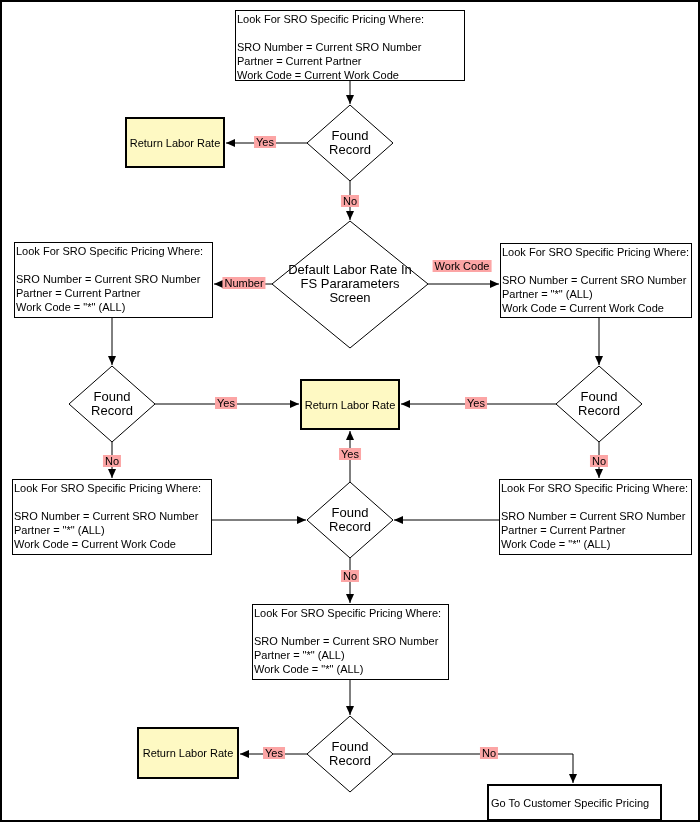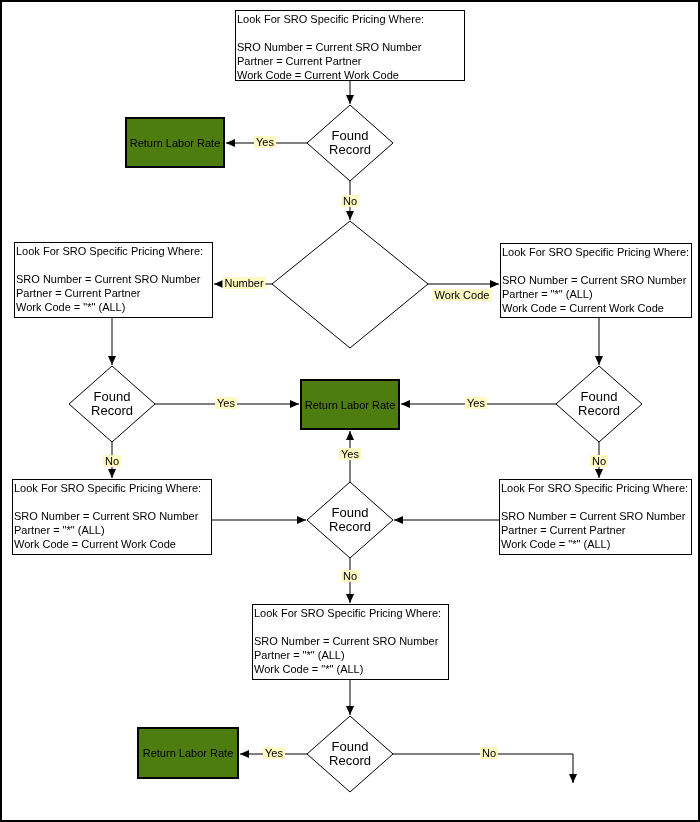--- a/index.html
+++ b/index.html
@@ -25,21 +25,21 @@
     line-height:14px;
     padding:1px 1px;
     white-space:nowrap;
     overflow:hidden;
   }
   .pbox .ptitle { margin-bottom:14px; }
   
   .rbox {
     position:absolute;
     border:2px solid #000;
-    background:#4d7c0f;
+    background:#fef9c3;
     font-size:11px;
     display:flex; align-items:center; justify-content:center;
     text-align:center;
     white-space:nowrap;
   }
   .gbox {
     position:absolute;
     border:2px solid #000;
     background:#fff;
     font-size:11px;
@@ -55,21 +55,21 @@
     line-height:14px;
     text-align:center;
     white-space:pre-line;
   }
   
   .elabel {
     position:absolute;
     transform:translate(-50%,-50%);
     font-size:11px;
     line-height:12px;
-    background:#fef9c3;
+    background:#fca5a5;
     padding:0 2px;
     white-space:nowrap;
   }
 </style>
 </head>
 <body>
 
 <div class="canvas">
 
   <svg class="wires" width="700" height="822">
@@ -151,36 +151,40 @@
     <div>Partner = "*" (ALL)</div>
     <div>Work Code = "*" (ALL)</div>
   </div>
 
   <div class="rbox" style="left:123px; top:115px; width:100px; height:51px">Return Labor Rate</div>
 
   <div class="rbox" style="left:298px; top:377px; width:100px; height:51px">Return Labor Rate</div>
 
   <div class="rbox" style="left:135px; top:725px; width:102px; height:52px">Return Labor Rate</div>
 
+  <div class="gbox" style="left:485px; top:782px; width:175px; height:37px">Go To Customer Specific Pricing</div>
 
   <div class="dlabel" style="left:348px; top:141px">Found
 Record</div>
+  <div class="dlabel" style="left:348px; top:282px">Default Labor Rate In
+FS Pararameters
+Screen</div>
   <div class="dlabel" style="left:110px; top:402px">Found
 Record</div>
   <div class="dlabel" style="left:597px; top:402px">Found
 Record</div>
   <div class="dlabel" style="left:348px; top:518px">Found
 Record</div>
   <div class="dlabel" style="left:348px; top:752px">Found
 Record</div>
 
   <div class="elabel" style="left:263px; top:140px">Yes</div>
   <div class="elabel" style="left:348px; top:199px">No</div>
   <div class="elabel" style="left:242px; top:281px">Number</div>
-  <div class="elabel" style="left:460px; top:293px">Work Code</div>
+  <div class="elabel" style="left:460px; top:264px">Work Code</div>
   <div class="elabel" style="left:224px; top:401px">Yes</div>
   <div class="elabel" style="left:474px; top:401px">Yes</div>
   <div class="elabel" style="left:110px; top:459px">No</div>
   <div class="elabel" style="left:597px; top:459px">No</div>
   <div class="elabel" style="left:348px; top:452px">Yes</div>
   <div class="elabel" style="left:348px; top:574px">No</div>
   <div class="elabel" style="left:272px; top:751px">Yes</div>
   <div class="elabel" style="left:487px; top:751px">No</div>
 
 </div>

